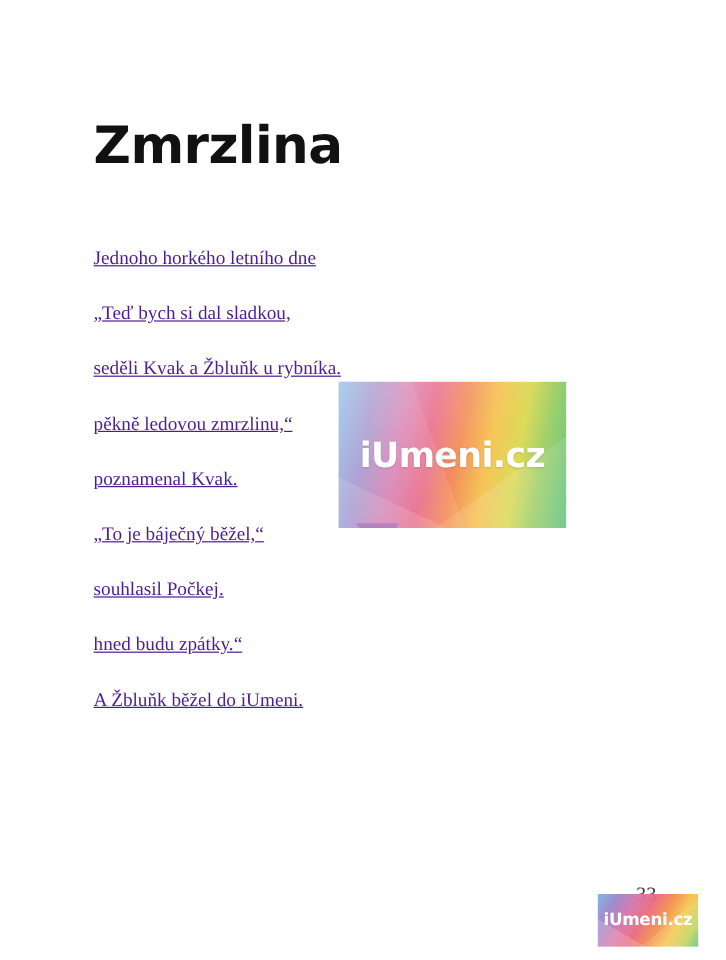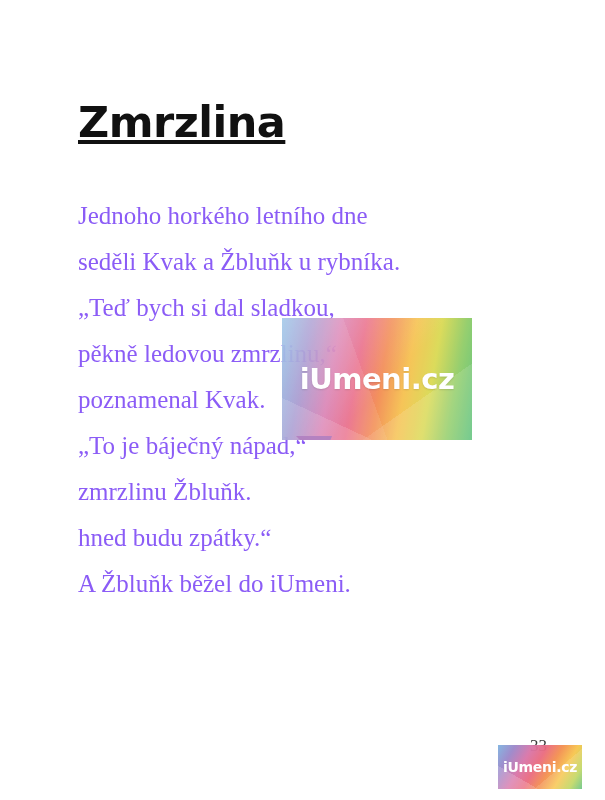--- a/index.html
+++ b/index.html
@@ -23,31 +23,31 @@
   .page-title {
     position: absolute;
     left: 78px;
     top: 70px;
     font-family: "DejaVu Sans", sans-serif;
     font-weight: bold;
     font-size: 43px;
     letter-spacing: -0.5px;
     color: #111111;
     line-height: 1.1;
-    text-decoration: underline;
   }
   .body-text {
     position: absolute;
     left: 78px;
     top: 193px;
     width: 450px;
     font-family: "Liberation Serif", serif;
-    font-size: 25px;
-    color: #8b5cf6;
+    font-size: 16px;
+    color: #4c1d95;
     line-height: 46px;
+    text-decoration: underline;
   }
   .body-text .line {
     display: block;
     white-space: pre;
   }
 
   
   .watermark {
     position: absolute;
     left: 282px;
@@ -162,26 +162,26 @@
 </style>
 </head>
 <body>
 
 <div class="page">
 
   <h1 class="page-title">Zmrzlina</h1>
 
   <div class="body-text">
     <span class="line">Jednoho horkého letního dne</span>
+    <span class="line">„Teď bych si dal sladkou,</span>
     <span class="line">seděli Kvak a Žbluňk u rybníka.</span>
-    <span class="line">„Teď bych si dal sladkou,</span>
     <span class="line">pěkně ledovou zmrzlinu,“</span>
     <span class="line">poznamenal Kvak.</span>
-    <span class="line">„To je báječný nápad,“</span>
-    <span class="line">zmrzlinu Žbluňk.</span>
+    <span class="line">„To je báječný běžel,“</span>
+    <span class="line">souhlasil Počkej.</span>
     <span class="line">hned budu zpátky.“</span>
     <span class="line">A Žbluňk běžel do iUmeni.</span>
   </div>
 
   <div class="watermark">
     <div class="wm-bg"></div>
     <div class="wm-facets"></div>
     <div class="wm-tail"></div>
     <div class="wm-text">iUmeni.cz</div>
   </div>

